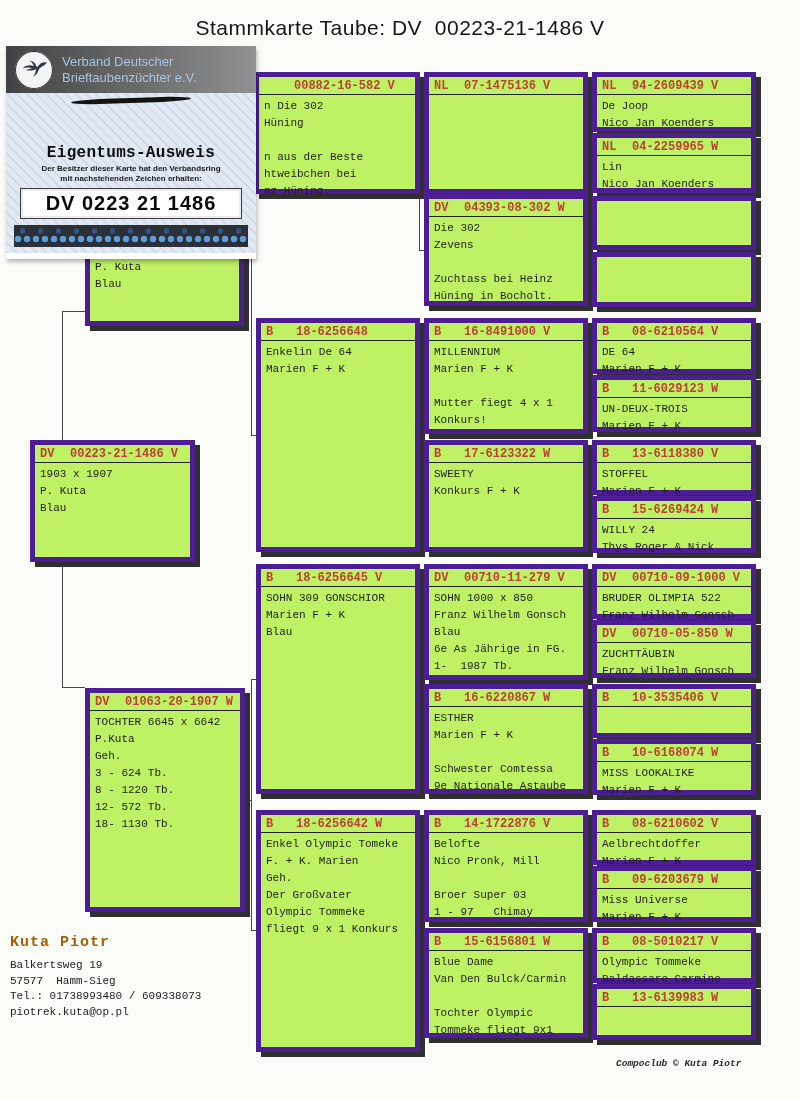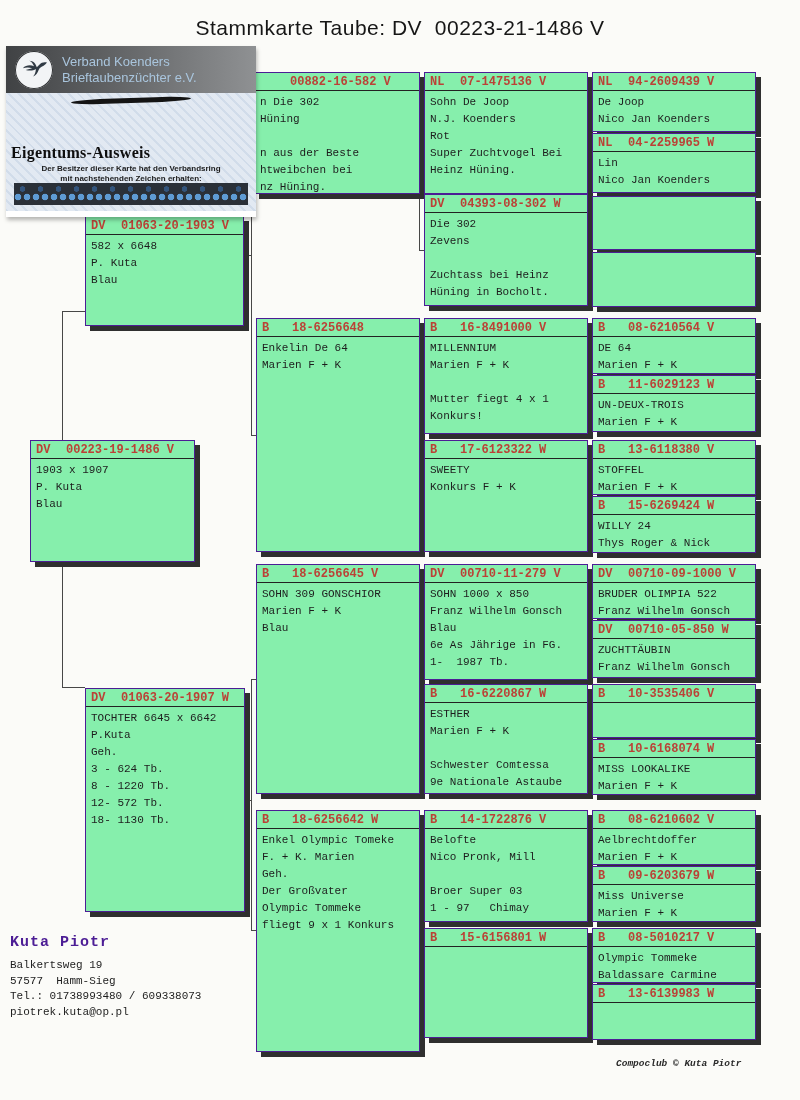--- a/index.html
+++ b/index.html
@@ -9,22 +9,22 @@
     font-family:"Liberation Mono", monospace; color:#1a1a1a;
   }
   .page-title {
     position:absolute; top:16px; left:15px; width:770px;
     text-align:center; white-space:pre-wrap;
     font-family:"Liberation Sans", sans-serif;
     font-size:21px; letter-spacing:0.5px; color:#161616;
   }
   
   .pbox {
-    position:absolute; background:#86efac;
-    border:1px solid #4c1d95; box-shadow:5px 5px 0 #2f2f2f;
+    position:absolute; background:#bef264;
+    border:5px solid #4c1d95; box-shadow:5px 5px 0 #2f2f2f;
     z-index:2; box-sizing:border-box;
   }
   .pbox .head {
     display:flex; align-items:baseline;
     padding:2px 4px 1px 5px; border-bottom:1px solid #222;
     color:#bb4136; font-weight:bold; font-size:12px; line-height:14px;
     white-space:pre;
   }
   .head .cc { width:30px; flex:none; }
   .head .sex { margin-left:7px; }
@@ -55,21 +55,21 @@
   }
   .sticker-mid {
     background:#e2e9f2; padding:4px 5px 6px;
     background-image:repeating-linear-gradient(45deg, rgba(150,175,205,0.22) 0 2px, rgba(0,0,0,0) 2px 7px);
   }
   .swoosh {
     width:120px; height:5px; background:#141414;
     border-radius:60% / 100%; margin:1px auto 2px; transform:rotate(-2deg);
   }
   .ea-heading {
-    text-align:left; font-family:Liberation Serif, serif;
+    text-align:center; font-family:Liberation Mono, monospace;
     font-weight:bold; font-size:16px; color:#0e0e0e; letter-spacing:0.3px;margin-top:41px;
   }
   .ea-note {
     text-align:center; font-family:"Liberation Sans", sans-serif;
     font-weight:bold; font-size:8px; line-height:9.5px; color:#1b1b1b; margin-top:2px;
   }
   .ring-box {
     background:#ffffff; border:1px solid #3c3c3c; margin:5px 9px 6px;
     text-align:center; font-family:"Liberation Sans", sans-serif;
     font-weight:bold; font-size:20px; letter-spacing:1px; padding:3px 0;
@@ -79,42 +79,42 @@
     height:22px; margin:0 3px;
     background-color:#2a3038;
     background-image:
       radial-gradient(circle at 4px 14px, #5e9bd4 3px, rgba(0,0,0,0) 3.6px),
       radial-gradient(circle at 13px 14px, #5e9bd4 3px, rgba(0,0,0,0) 3.6px),
       radial-gradient(circle at 8.5px 6px, #33557d 2.5px, rgba(0,0,0,0) 3px);
     background-size:18px 22px;
   }
   
   .owner { position:absolute; left:10px; top:934px; z-index:2; }
-  .owner-name { font-weight:bold; font-size:15px; letter-spacing:1px; margin-bottom:7px; color:#4c1d95; }
+  .owner-name { font-weight:bold; font-size:15px; letter-spacing:1px; margin-bottom:7px; color:#a16207; }
   .owner-line { font-size:11px; line-height:15.5px; white-space:pre-wrap; color:#1d1d1d; }
   .credit {
     position:absolute; left:616px; top:1058px; z-index:2;
     font-size:9.5px; font-style:italic; font-weight:bold; color:#2a2a2a;
     white-space:pre-wrap;
   }
 </style>
 </head>
 <body>
 
 <div class="page-title">Stammkarte Taube: DV  00223-21-1486 V</div>
 
 <div id="tree">
     <div class="pbox" style="left: 85px; top: 216px; width: 159px; height: 110px;">
       <div class="head"><span class="cc">DV</span><span class="ring">01063-20-1903</span><span class="sex">V</span></div>
       <div class="body">582 x 6648
 P. Kuta
 Blau</div>
     </div>
     <div class="pbox" style="left: 30px; top: 440px; width: 165px; height: 122px;">
-      <div class="head"><span class="cc">DV</span><span class="ring">00223-19-1486</span><span class="sex">V</span></div>
+      <div class="head"><span class="cc">DV</span><span class="ring">00223-21-1486</span><span class="sex">V</span></div>
       <div class="body">1903 x 1907
 P. Kuta
 Blau</div>
     </div>
     <div class="pbox" style="left: 85px; top: 688px; width: 160px; height: 224px;">
       <div class="head"><span class="cc">DV</span><span class="ring">01063-20-1907</span><span class="sex">W</span></div>
       <div class="body">TOCHTER 6645 x 6642
 P.Kuta
 Geh.
 3 - 624 Tb.
@@ -146,25 +146,20 @@
       <div class="head"><span class="cc">B</span><span class="ring">18-6256642</span><span class="sex">W</span></div>
       <div class="body">Enkel Olympic Tomeke
 F. + K. Marien
 Geh.
 Der Großvater
 Olympic Tommeke
 fliegt 9 x 1 Konkurs</div>
     </div>
     <div class="pbox" style="left: 424px; top: 72px; width: 164px; height: 122px;">
       <div class="head"><span class="cc">NL</span><span class="ring">07-1475136</span><span class="sex">V</span></div>
-      <div class="body">Sohn De Joop
-N.J. Koenders
-Rot
-Super Zuchtvogel Bei
-Heinz Hüning.</div>
     </div>
     <div class="pbox" style="left: 424px; top: 194px; width: 164px; height: 112px;">
       <div class="head"><span class="cc">DV</span><span class="ring">04393-08-302</span><span class="sex">W</span></div>
       <div class="body">Die 302
 Zevens
 
 Zuchtass bei Heinz
 Hüning in Bocholt.</div>
     </div>
     <div class="pbox" style="left: 424px; top: 318px; width: 164px; height: 116px;">
@@ -199,20 +194,25 @@
     <div class="pbox" style="left: 424px; top: 810px; width: 164px; height: 112px;">
       <div class="head"><span class="cc">B</span><span class="ring">14-1722876</span><span class="sex">V</span></div>
       <div class="body">Belofte
 Nico Pronk, Mill
 
 Broer Super 03
 1 - 97   Chimay</div>
     </div>
     <div class="pbox" style="left: 424px; top: 928px; width: 164px; height: 110px;">
       <div class="head"><span class="cc">B</span><span class="ring">15-6156801</span><span class="sex">W</span></div>
+      <div class="body">Blue Dame
+Van Den Bulck/Carmin
+
+Tochter Olympic
+Tommeke fliegt 9x1</div>
     </div>
     <div class="pbox" style="left: 592px; top: 72px; width: 164px; height: 60px;">
       <div class="head"><span class="cc">NL</span><span class="ring">94-2609439</span><span class="sex">V</span></div>
       <div class="body">De Joop
 Nico Jan Koenders</div>
     </div>
     <div class="pbox" style="left: 592px; top: 133px; width: 164px; height: 60px;">
       <div class="head"><span class="cc">NL</span><span class="ring">04-2259965</span><span class="sex">W</span></div>
       <div class="body">Lin
 Nico Jan Koenders</div>
@@ -330,31 +330,32 @@
   </div>
 
 <div class="sticker">
   <div class="sticker-top">
     <div class="logo-circle">
       <svg width="30" height="26" viewBox="0 0 32 28">
         <path fill="#303a44" d="M30 6c-3-1-6 0-8 2l-3 3c-1-4-4-7-8-7 2 1 4 3 5 6-4-2-9-1-12 2 3-1 7-1 10 0l-7 2c4 1 8 1 11-1 0 3-1 6-3 8 3-1 5-4 6-7l1-2c3-2 6-3 8-6z"></path>
       </svg>
     </div>
     <div class="org">
-      <div>Verband Koenders</div>
+      <div>Verband Deutscher</div>
       <div>Brieftaubenzüchter e.V.</div>
     </div>
   </div>
   <div class="sticker-mid">
     <div class="swoosh"></div>
     <div class="ea-heading">Eigentums-Ausweis</div>
     <div class="ea-note">
       <div>Der Besitzer dieser Karte hat den Verbandsring</div>
       <div>mit nachstehenden Zeichen erhalten:</div>
     </div>
+    <div class="ring-box">DV 0223 21 1486</div>
     <div class="pattern-band"></div>
   </div>
 </div>
 
 <div class="owner">
   <div class="owner-name">Kuta Piotr</div>
   <div class="owner-line">Balkertsweg 19</div>
   <div class="owner-line">57577  Hamm-Sieg</div>
   <div class="owner-line">Tel.: 01738993480 / 609338073</div>
   <div class="owner-line">piotrek.kuta@op.pl</div>

